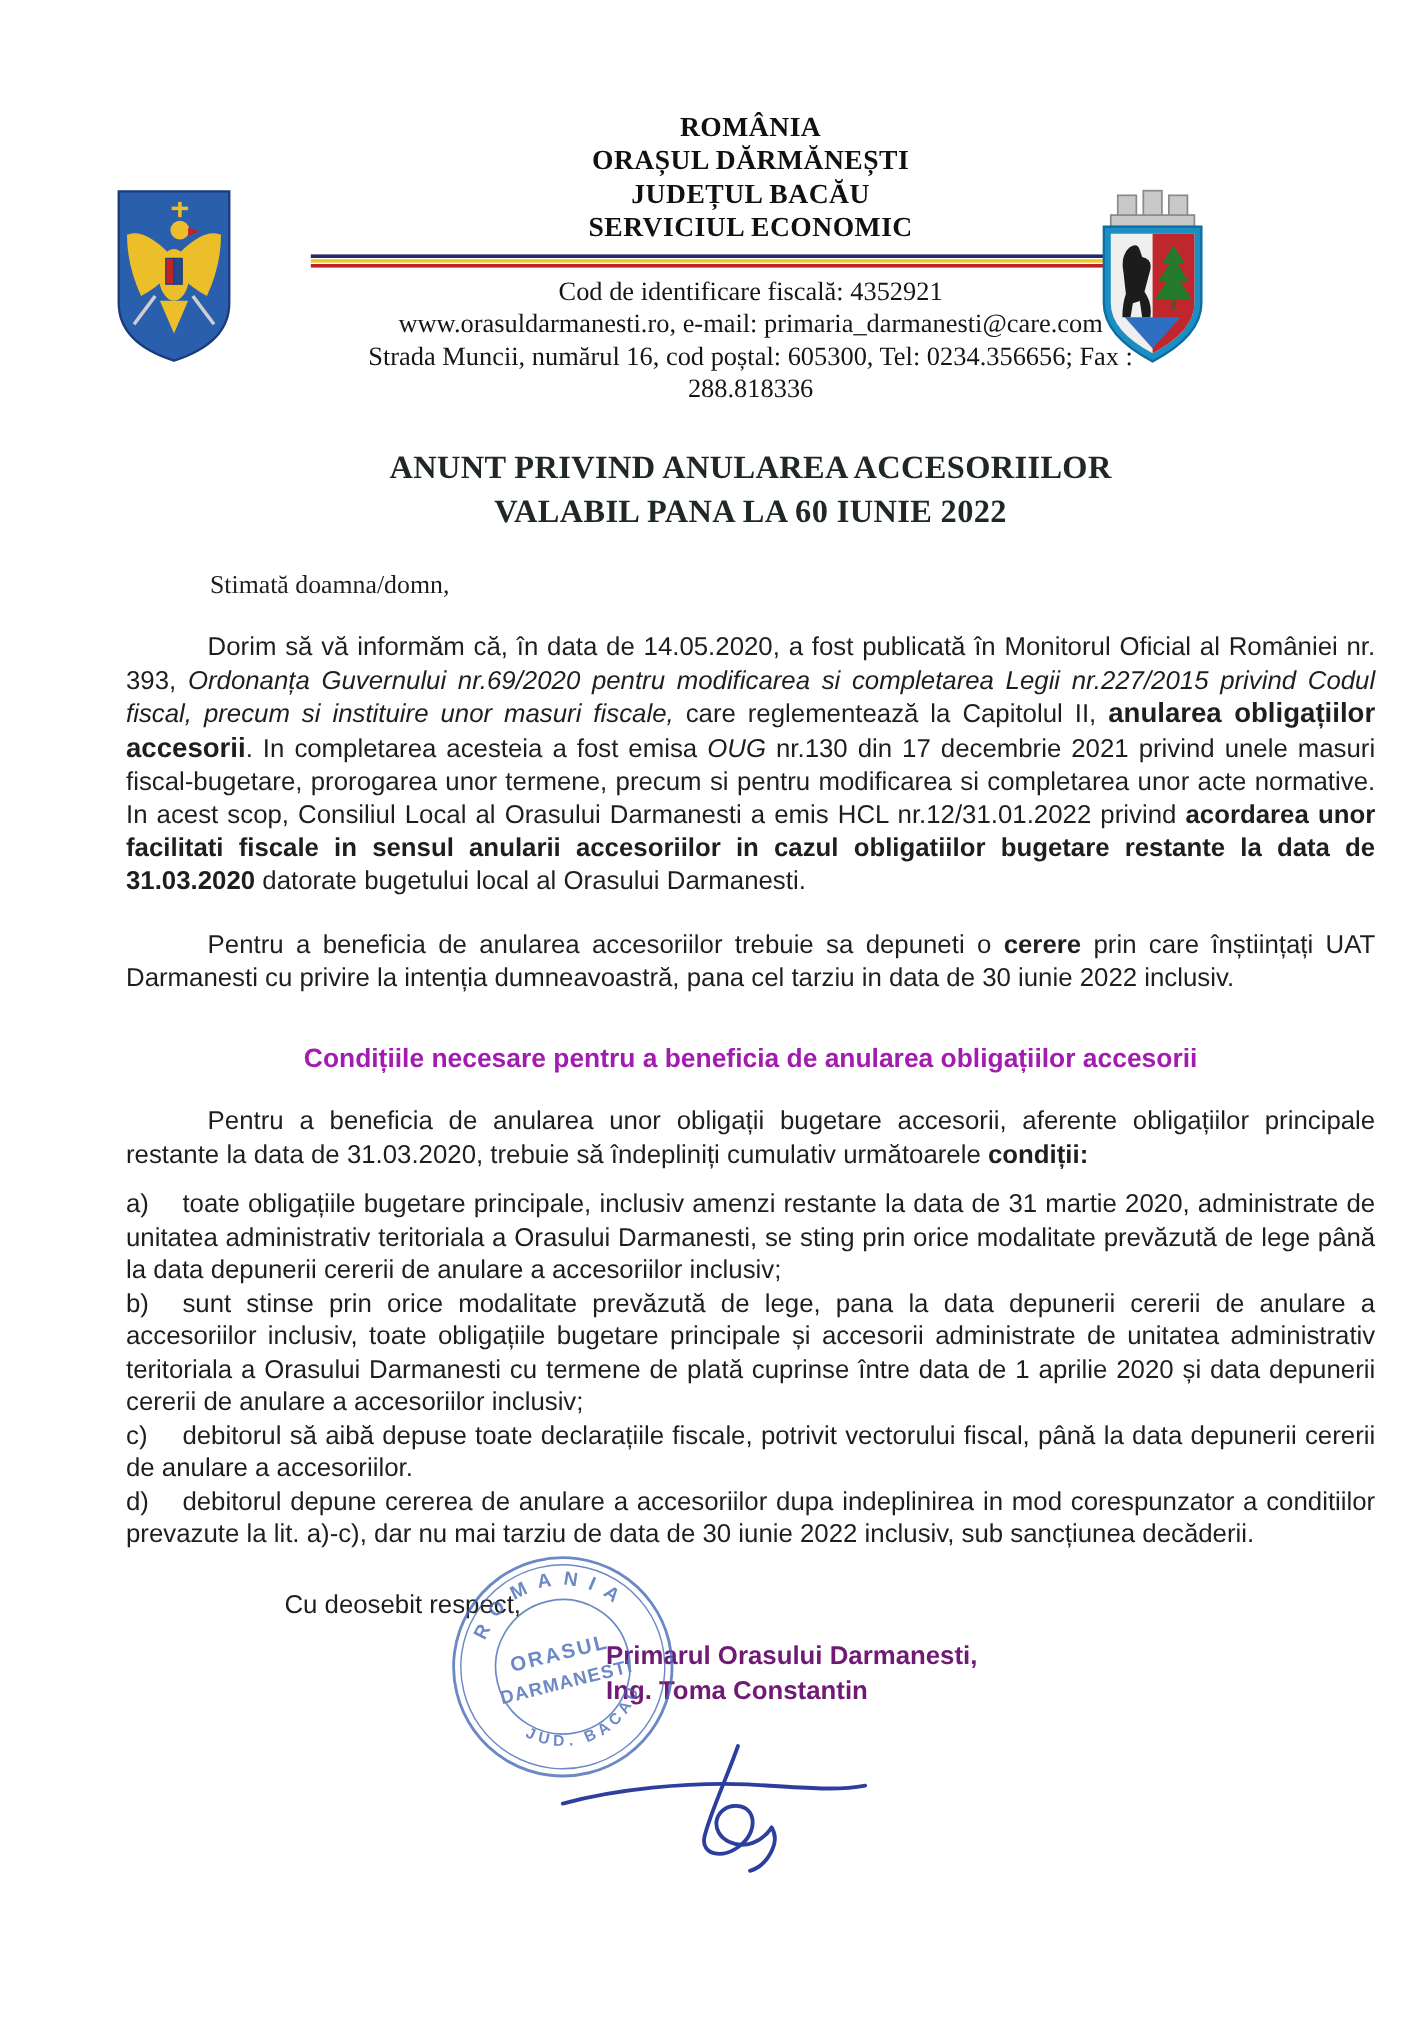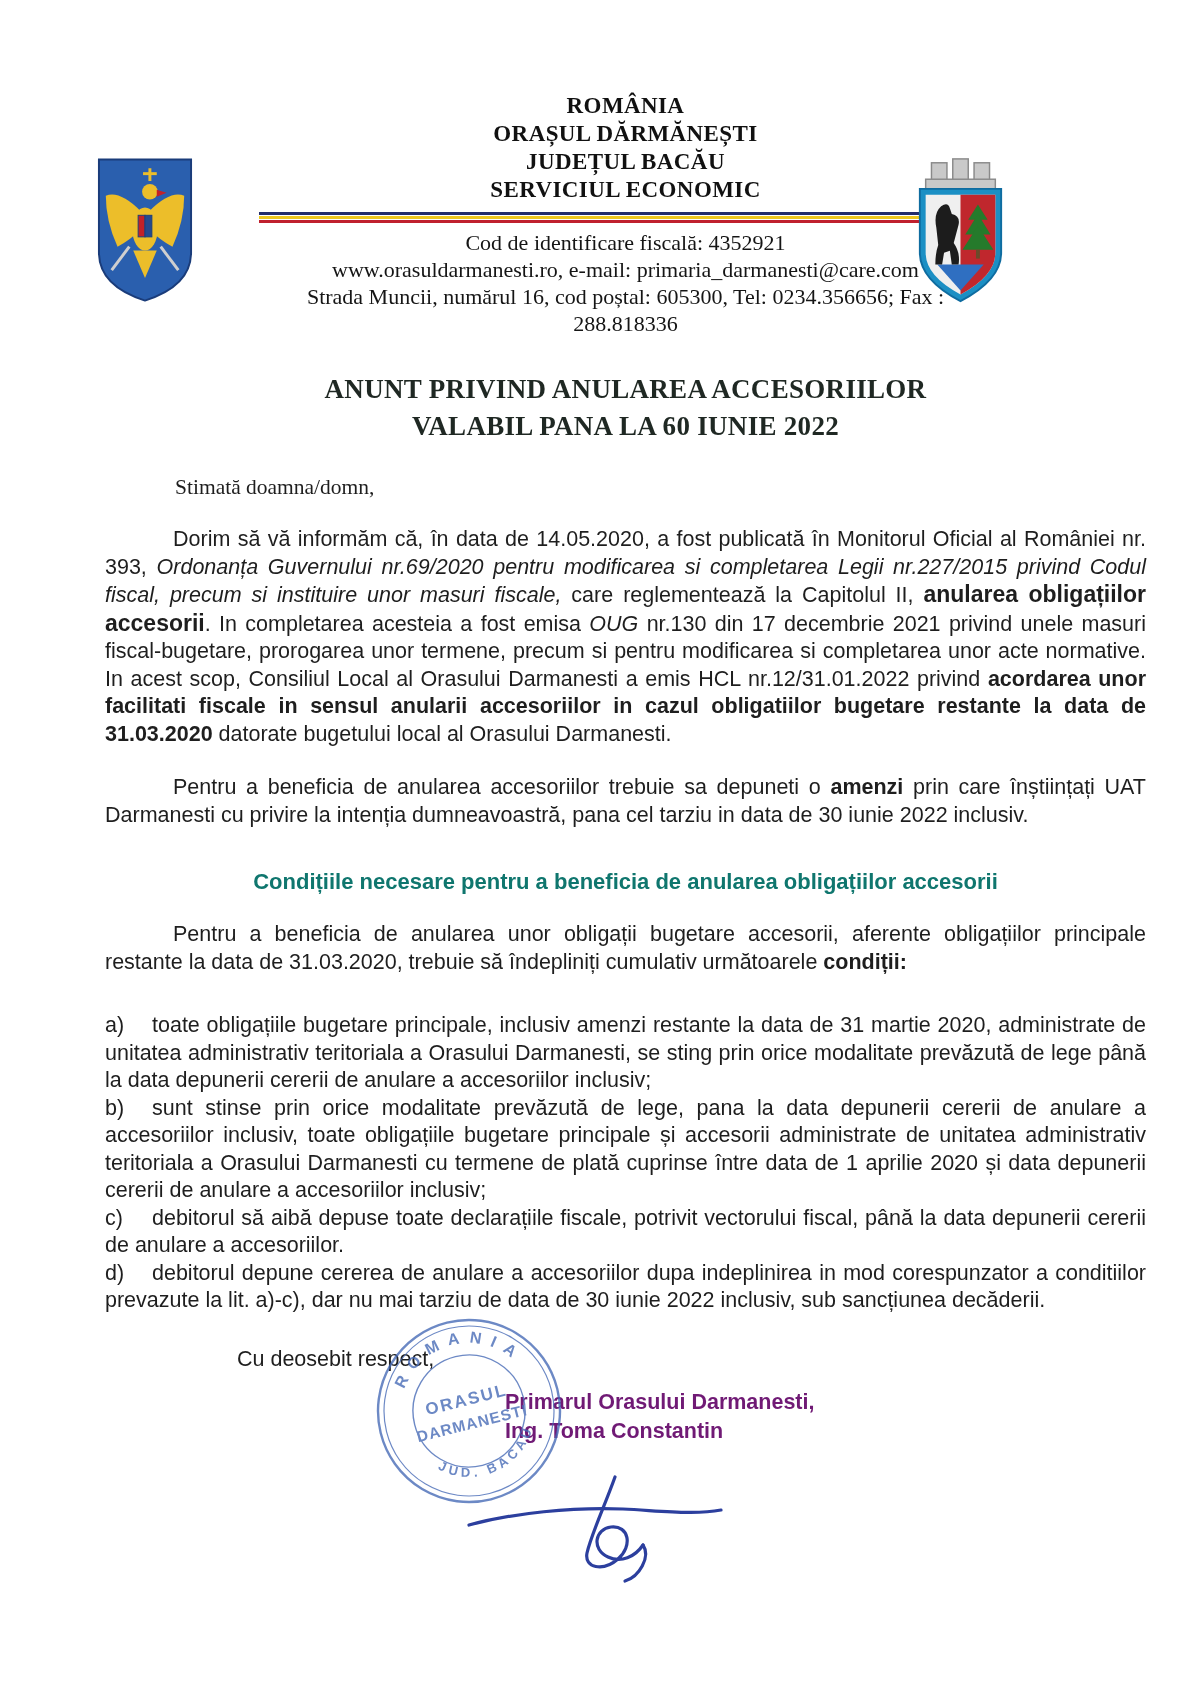--- a/index.html
+++ b/index.html
@@ -25,21 +25,21 @@
   .title{margin-top:34px;text-align:center;font-family:"Liberation Serif",serif;
          font-weight:bold;font-size:27px;line-height:37px;color:#1f2823;letter-spacing:.3px;}
 
   
   .salutation{margin:30px 0 0 70px;font-size:21.5px;font-family:Liberation Serif, serif;}
   .para{margin:26px 0 0 0;font-size:21.5px;line-height:27.5px;text-align:justify;text-indent:68px;}
   .ri{font-style:italic;}
   .rb{font-weight:bold;}
   .rbl{font-weight:bold;font-size:23px;}
   .section-heading{margin-top:40px;text-align:center;font-weight:bold;font-size:22px;}
-  .list{margin-top:36px;}
+  .list{margin-top:14px;}
   .list-item{font-size:21.5px;line-height:27.5px;text-align:justify;}
   .li-marker{display:inline-block;width:47px;}
 
   
   .footer{position:relative;margin-top:26px;min-height:295px;}
   .closing{margin:0;font-size:21.5px;line-height:27.5px;text-align:justify;text-indent:68px;}
   .signoff{margin:32px 0 0 132px;font-size:21.5px;}
   .sig-block{margin:16px 0 0 400px;font-weight:bold;font-size:21.5px;line-height:29px;color:#701a75;}
   .stamp{position:absolute;left:266px;top:-34px;width:196px;height:196px;opacity:.78;z-index:3;}
   .sig-scribble{position:absolute;left:358px;top:126px;z-index:3;}
@@ -71,23 +71,23 @@
 
   <div class="title">
     <div>ANUNT PRIVIND ANULAREA ACCESORIILOR</div>
     <div>VALABIL PANA LA 60 IUNIE 2022</div>
   </div>
 
   <div class="salutation">Stimată doamna/domn,</div>
 
   <p class="para"><span>Dorim să vă informăm că, în data de 14.05.2020, a fost publicată în Monitorul Oficial al României nr. 393, </span><span class="ri">Ordonanța Guvernului nr.69/2020 pentru modificarea si completarea Legii nr.227/2015 privind Codul fiscal, precum si instituire unor masuri fiscale,</span><span> care reglementează la Capitolul II, </span><span class="rbl">anularea obligațiilor accesorii</span><span>. In completarea acesteia a fost emisa </span><span class="ri">OUG</span><span> nr.130 din 17 decembrie 2021 privind unele masuri fiscal-bugetare, prorogarea unor termene, precum si pentru modificarea si completarea unor acte normative. In acest scop, Consiliul Local al Orasului Darmanesti a emis HCL nr.12/31.01.2022 privind </span><span class="rb">acordarea unor facilitati fiscale in sensul anularii accesoriilor in cazul obligatiilor bugetare restante la data de 31.03.2020</span><span> datorate bugetului local al Orasului Darmanesti.</span></p>
 
-  <p class="para"><span>Pentru a beneficia de anularea accesoriilor trebuie sa depuneti o </span><span class="rb">amenzi</span><span> prin care înștiințați UAT Darmanesti cu privire la intenția dumneavoastră, pana cel tarziu in data de 30 iunie 2022 inclusiv.</span></p>
+  <p class="para"><span>Pentru a beneficia de anularea accesoriilor trebuie sa depuneti o </span><span class="rb">cerere</span><span> prin care înștiințați UAT Darmanesti cu privire la intenția dumneavoastră, pana cel tarziu in data de 30 iunie 2022 inclusiv.</span></p>
 
-  <div class="section-heading" style="color:#0f766e">Condițiile necesare pentru a beneficia de anularea obligațiilor accesorii</div>
+  <div class="section-heading" style="color:#a21caf">Condițiile necesare pentru a beneficia de anularea obligațiilor accesorii</div>
 
   <p class="para"><span>Pentru a beneficia de anularea unor obligații bugetare accesorii, aferente obligațiilor principale restante la data de 31.03.2020, trebuie să îndepliniți cumulativ următoarele </span><span class="rb">condiții:</span></p>
 
   <div class="list">
     <div class="list-item"><span class="li-marker">a)</span><span>toate obligațiile bugetare principale, inclusiv amenzi restante la data de 31 martie 2020, administrate de unitatea administrativ teritoriala a Orasului Darmanesti, se sting prin orice modalitate prevăzută de lege până la data depunerii cererii de anulare a accesoriilor inclusiv;</span></div>
     <div class="list-item"><span class="li-marker">b)</span><span>sunt stinse prin orice modalitate prevăzută de lege, pana la data depunerii cererii de anulare a accesoriilor inclusiv, toate obligațiile bugetare principale și accesorii administrate de unitatea administrativ teritoriala a Orasului Darmanesti cu termene de plată cuprinse între data de 1 aprilie 2020 și data depunerii cererii de anulare a accesoriilor inclusiv;</span></div>
     <div class="list-item"><span class="li-marker">c)</span><span>debitorul să aibă depuse toate declarațiile fiscale, potrivit vectorului fiscal, până la data depunerii cererii de anulare a accesoriilor.</span></div>
     <div class="list-item"><span class="li-marker">d)</span><span>debitorul depune cererea de anulare a accesoriilor dupa indeplinirea in mod corespunzator a conditiilor prevazute la lit. a)-c),  dar nu mai tarziu de data de 30 iunie 2022 inclusiv, sub sancțiunea decăderii.</span></div>
   </div>
 

